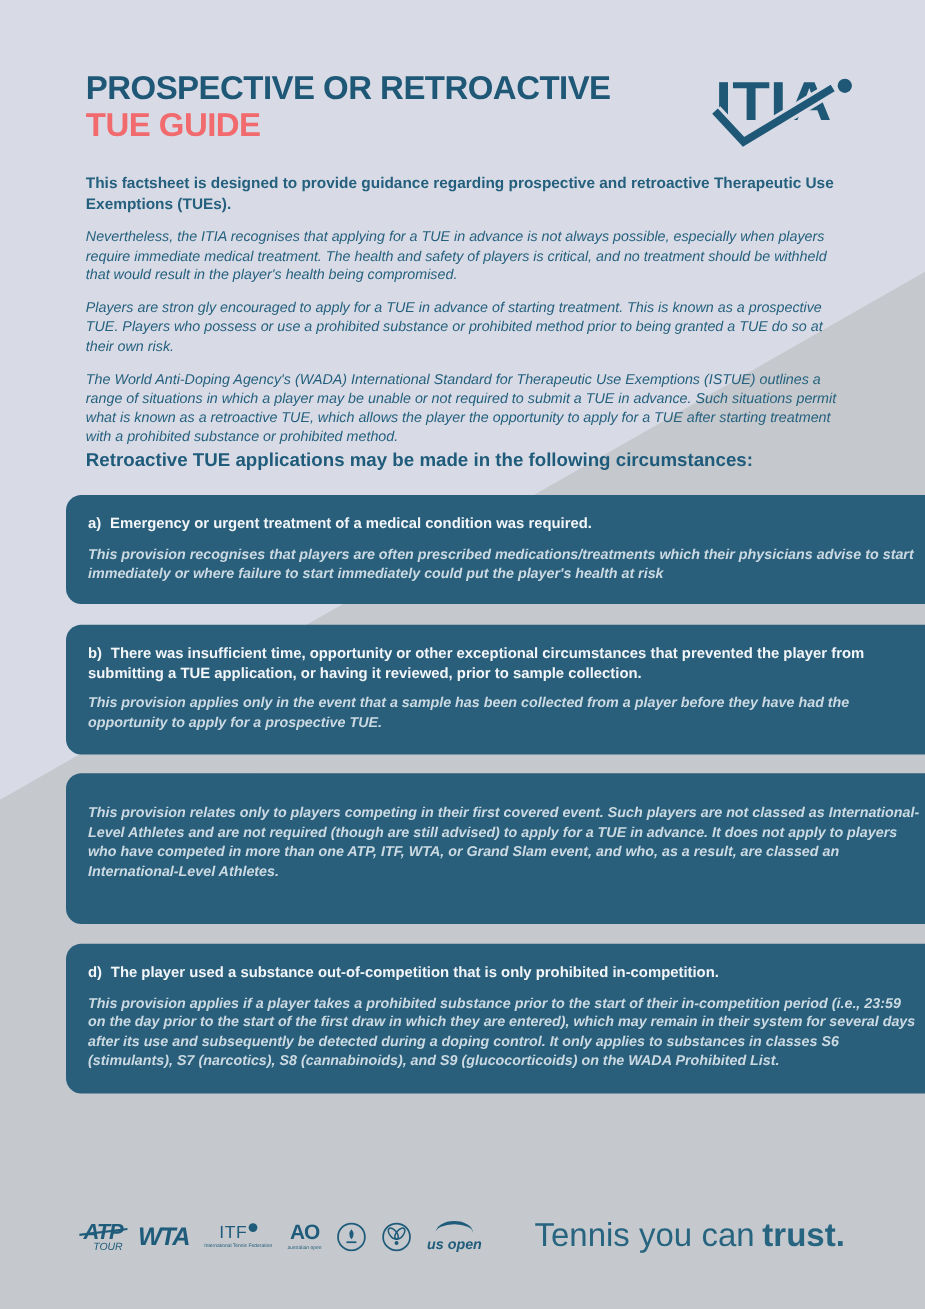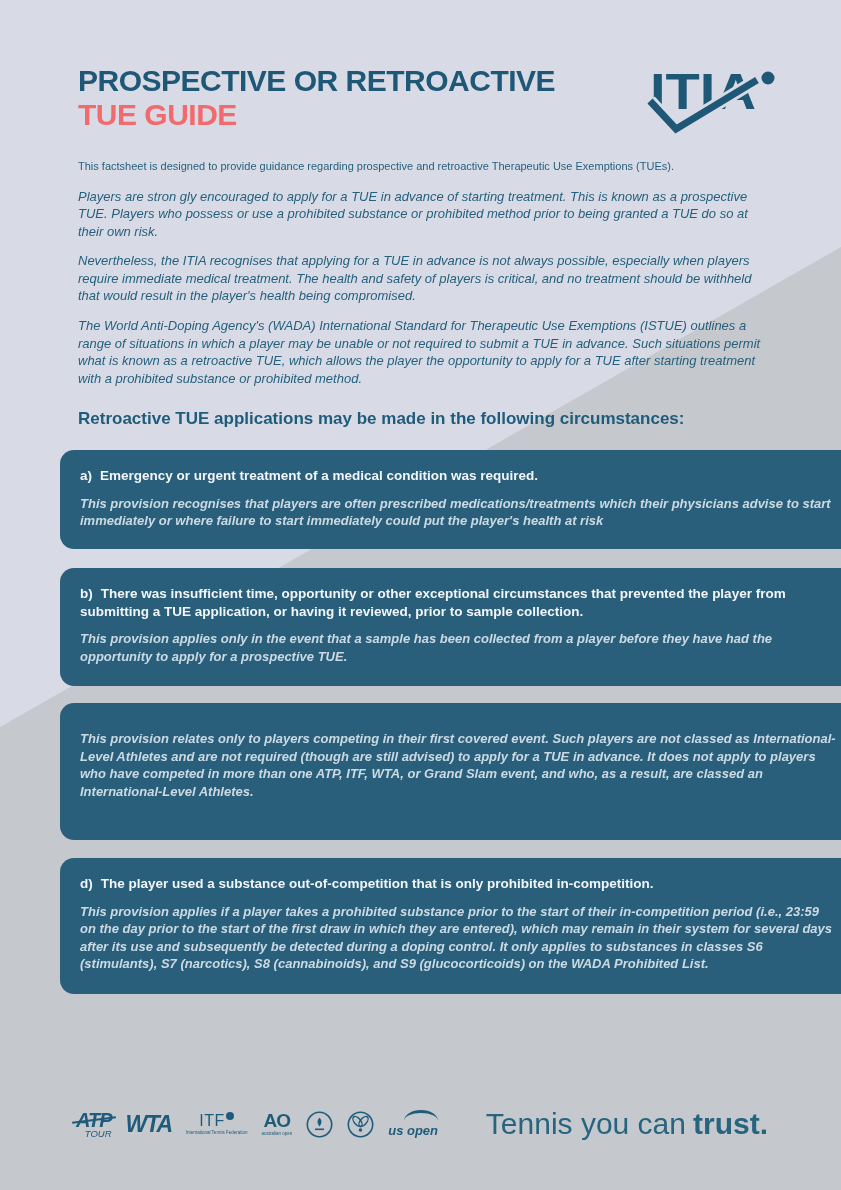--- a/index.html
+++ b/index.html
@@ -10,21 +10,21 @@
   .layer{position:absolute;z-index:2;}
 
   
   .title{left:78px;top:64px;font-weight:bold;font-size:30px;line-height:34px;
          letter-spacing:-0.5px;color:#1F5876;}
   .title .line2{color:#F16A6D;}
   .itia-logo{left:644px;top:70px;width:134px;height:68px;}
 
   
   .intro{left:78px;top:157px;width:690px;color:#24607E;}
-  .lead{font-weight:normal;font-size:11px;line-height:18.5px;margin:0;}
+  .lead{font-weight:bold;font-size:14px;line-height:18.5px;margin:0;}
   .para{font-style:italic;font-size:13px;line-height:17.6px;margin:12px 0 0 0;}
 
   .section-heading{left:78px;top:409px;width:700px;font-weight:bold;font-size:17px;
                    color:#1F5B7A;}
 
   
   .cbox{left:60px;width:798px;box-sizing:border-box;background:#2A5F7C;border-radius:14px;
         padding:17px 20px 0 20px;color:#F2F6F8;}
   .cbox .hd{font-weight:bold;font-size:13.5px;line-height:17.5px;margin:0;}
   .cbox .hd .lbl{margin-right:8px;}
@@ -44,21 +44,21 @@
   .atp-main{font-style:italic;font-weight:bold;font-size:20px;letter-spacing:-1px;position:relative;}
   .atp-main::after{content:"";position:absolute;left:-4px;right:-4px;top:9px;
                    border-top:2.5px solid #1F5B7A;transform:rotate(-7deg);}
   .atp-sub{font-style:italic;font-size:9.5px;align-self:flex-end;margin-top:-1px;}
   .wta-main{font-style:italic;font-weight:bold;font-size:23px;letter-spacing:-1.5px;}
   .itf-row{display:flex;align-items:flex-start;}
   .itf-main{font-weight:normal;font-size:16px;letter-spacing:0.5px;}
   .itf-ball{width:8px;height:8px;border-radius:50%;background:#1F5B7A;margin:-1px 0 0 1px;}
   .tiny-sub{font-size:4.5px;white-space:nowrap;margin-top:2px;}
   .ao-main{font-weight:bold;font-size:19px;letter-spacing:-1px;}
-  .uso{display:flex;flex-direction:column;align-items:flex-end;}
+  .uso{display:flex;flex-direction:column;align-items:flex-start;}
   .uso-swoosh{width:34px;height:9px;border-top:3.5px solid #1F5B7A;
               border-radius:50%/90% 90% 0 0;margin-left:8px;}
   .uso-main{font-style:italic;font-weight:bold;font-size:13px;margin-top:1px;}
   .tagline{margin-left:auto;font-size:30px;color:#27647F;white-space:nowrap;}
   .tag-light{font-weight:normal;margin-right:7px;}
   .tag-bold{font-weight:bold;text-align:center;}
 </style>
 </head>
 <body>
 
@@ -74,22 +74,22 @@
     <svg width="134" height="68" viewBox="0 0 134 68">
       <text x="6" y="39" font-family="Liberation Sans, sans-serif" font-weight="bold" font-size="50" fill="#1F5876" textLength="106" lengthAdjust="spacingAndGlyphs">ITIA</text>
       <polyline points="6,31 32,59 113,10" fill="none" stroke="#D8DBE5" stroke-width="13"></polyline>
       <polyline points="6,31 32,59 113,10" fill="none" stroke="#1F5876" stroke-width="7"></polyline>
       <circle cx="124" cy="8" r="6.5" fill="#1F5876"></circle>
     </svg>
   </div>
 
   <div class="layer intro">
     <p class="lead">This factsheet is designed to provide guidance regarding prospective and retroactive Therapeutic Use Exemptions (TUEs).</p>
+    <p class="para">Nevertheless, the ITIA recognises that applying for a TUE in advance is not always possible, especially when players require immediate medical treatment. The health and safety of players is critical, and no treatment should be withheld that would result in the player's health being compromised.</p>
     <p class="para">Players are stron gly encouraged to apply for a TUE in advance of starting treatment. This is known as a prospective TUE. Players who possess or use a prohibited substance or prohibited method prior to being granted a TUE do so at their own risk.</p>
-    <p class="para">Nevertheless, the ITIA recognises that applying for a TUE in advance is not always possible, especially when players require immediate medical treatment. The health and safety of players is critical, and no treatment should be withheld that would result in the player's health being compromised.</p>
     <p class="para">The World Anti-Doping Agency's (WADA) International Standard for Therapeutic Use Exemptions (ISTUE) outlines a range of situations in which a player may be unable or not required to submit a TUE in advance. Such situations permit what is known as a retroactive TUE, which allows the player the opportunity to apply for a TUE after starting treatment with a prohibited substance or prohibited method.</p>
   </div>
 
   <div class="layer section-heading">Retroactive TUE applications may be made in the following circumstances:</div>
 
   <div class="layer cbox box-a">
     <p class="hd"><span class="lbl">a)</span><span>Emergency or urgent treatment of a medical condition was required.</span></p>
     <p class="bd">This provision recognises that players are often prescribed medications/treatments which their physicians advise to start immediately or where failure to start immediately could put the player's health at risk</p>
   </div>
 

